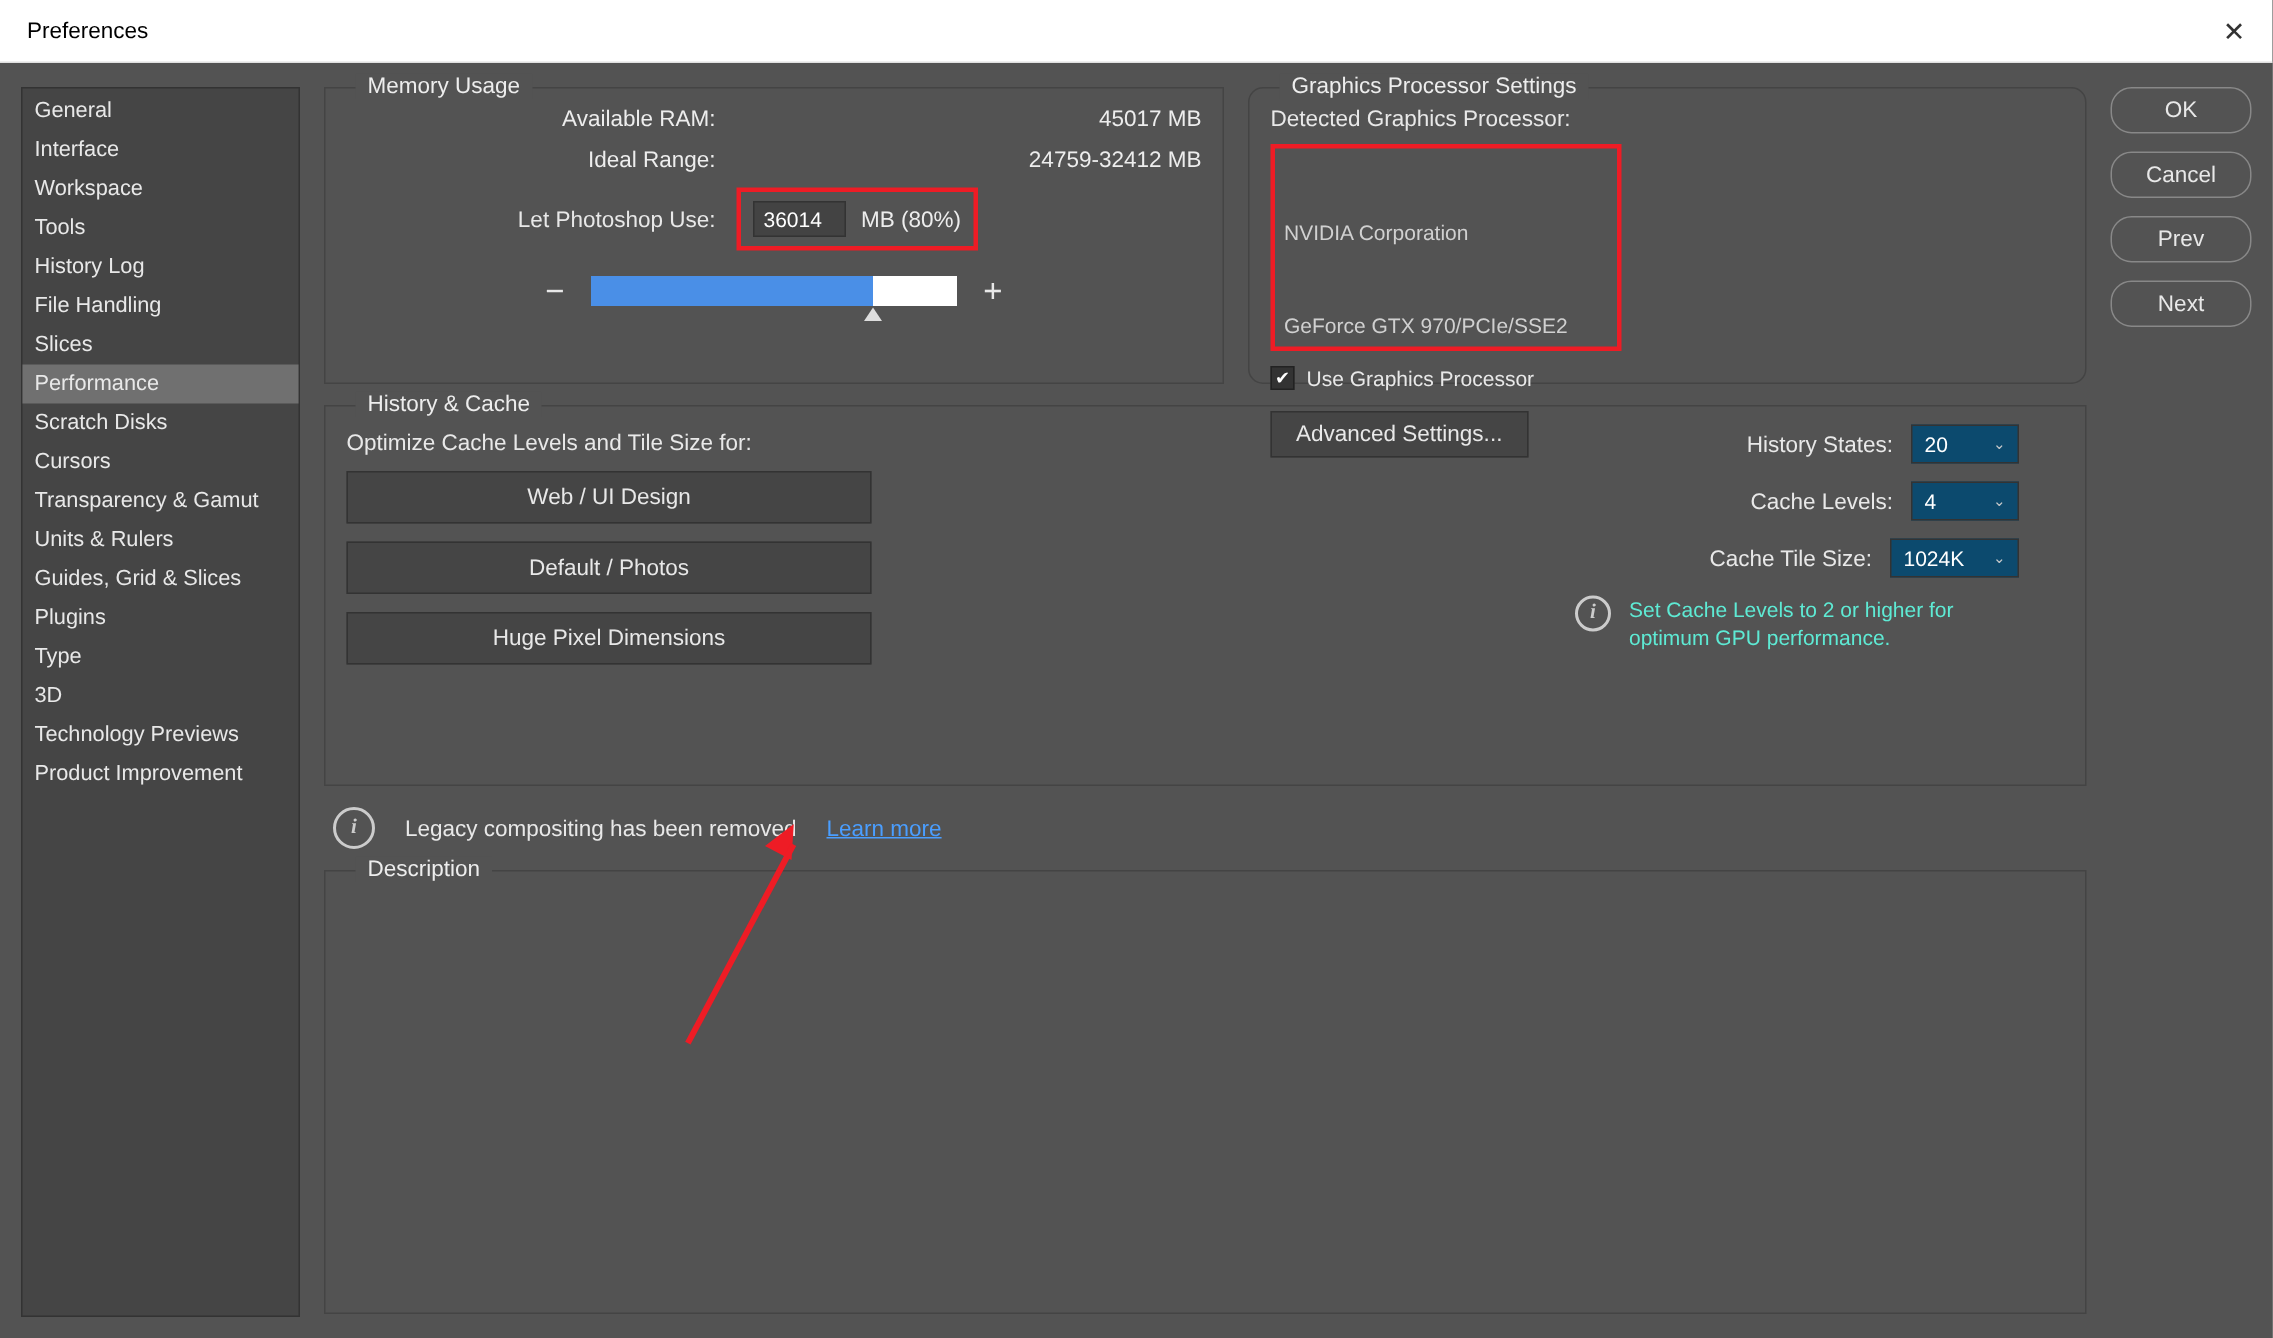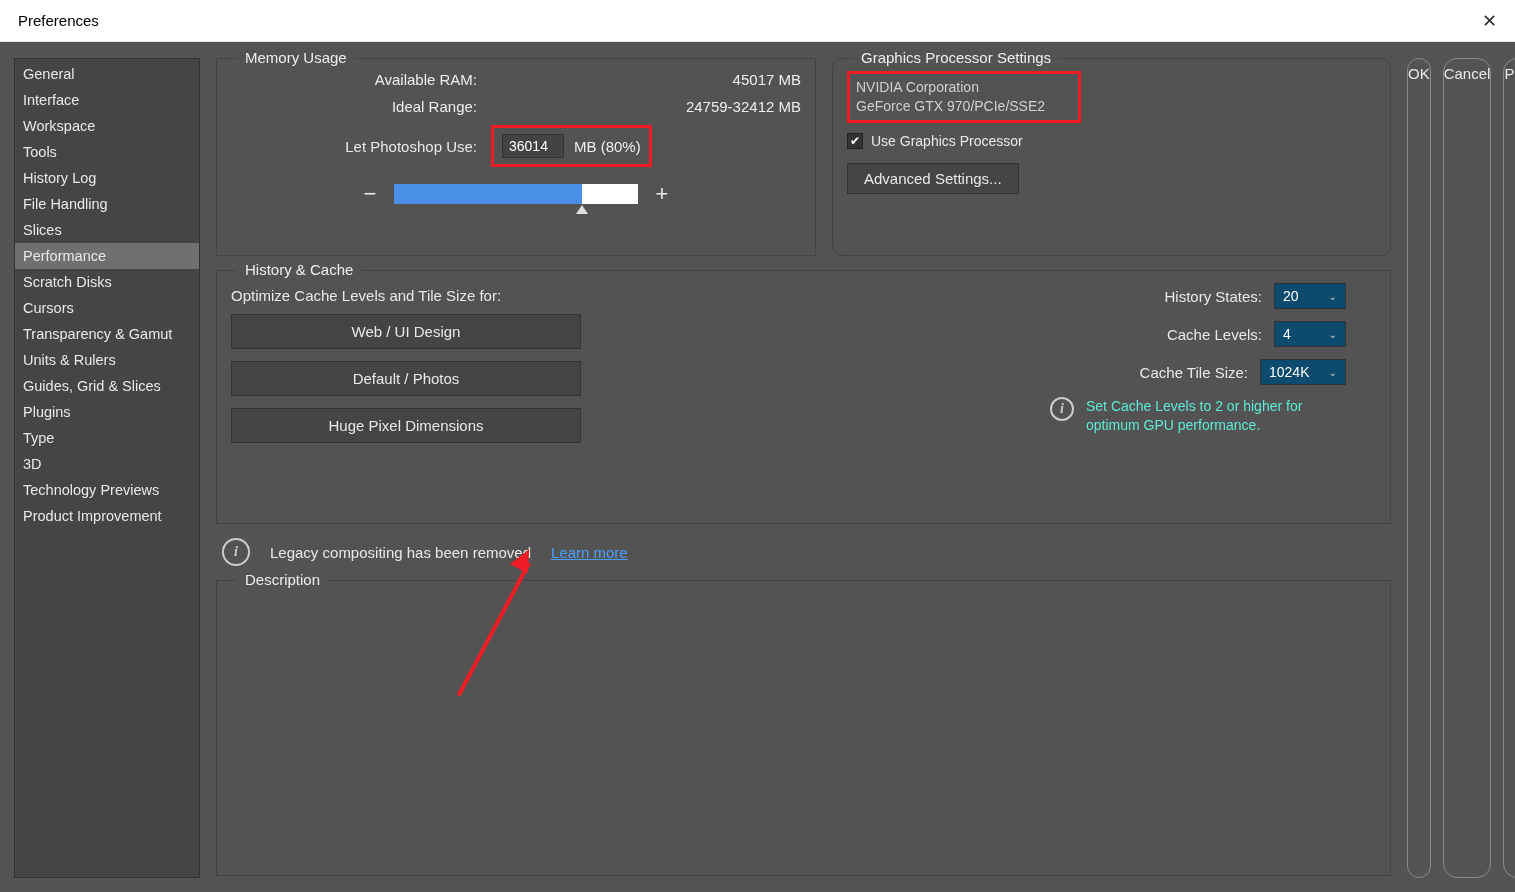--- a/index.html
+++ b/index.html
@@ -28,40 +28,40 @@
 .red-border { border: 3px solid #ee1c25; padding: 6px 8px; display: flex; align-items: center; gap: 10px; }
 .num-input { background: #434343; color: #fff; border: 1px solid #333; width: 62px; height: 24px; padding: 2px 6px; font-size: 14px; }
 .mb-pct { font-size: 15px; color: #ededed; }
 .slider-row { display: flex; align-items: center; justify-content: center; gap: 14px; }
 .slider-btn { color: #e8e8e8; font-size: 22px; font-weight: 400; cursor: pointer; width: 20px; text-align: center; }
 .slider-track { width: 244px; height: 20px; background: #fff; position: relative; }
 .slider-fill { position: absolute; left: 0; top: 0; bottom: 0; width: 77%; background: #4a8fe7; }
 .slider-thumb { position: absolute; bottom: -10px; left: 77%; transform: translateX(-50%); width: 0; height: 0; border-left: 6px solid transparent; border-right: 6px solid transparent; border-bottom: 9px solid #ddd; }
 .gpu-detected-label { font-size: 15px; margin-bottom: 8px; }
 .red-gpu-box { border: 3px solid #ee1c25; padding: 4px 6px; margin-bottom: 10px; width: 234px; }
-.gpu-line { font-size: 14px; color: #d0d0d0; line-height: 1.35; }
+.gpu-line { font-size: 14px; color: #d0d0d0; line-height: 1.35; margin-top: 43px; }
 .chk-row { display: flex; align-items: center; gap: 8px; margin-bottom: 14px; }
 .chk { width: 16px; height: 16px; background: #333; border: 1px solid #222; display: flex; align-items: center; justify-content: center; color: #fff; font-size: 12px; cursor: pointer; }
 .adv-btn { background: #454545; border: 1px solid #333; color: #e8e8e8; padding: 6px 16px; cursor: pointer; font-size: 15px; }
 .hist-inner { display: flex; gap: 40px; }
 .hist-left { width: 350px; }
 .hist-right { flex: 1; padding-right: 30px; }
 .optimize-label { font-size: 15px; margin-bottom: 10px; margin-top: 4px; }
 .preset-btn { display: block; width: 100%; background: #454545; border: 1px solid #333; color: #e8e8e8; padding: 8px 0; margin-bottom: 12px; cursor: pointer; font-size: 15px; text-align: center; }
 .field-row { display: flex; justify-content: flex-end; align-items: center; gap: 12px; margin-bottom: 12px; }
 .field-label { font-size: 15px; }
 .dropdown { background: #0c4a6e; border: 1px solid #333; color: #fff; padding: 4px 8px; display: flex; align-items: center; gap: 10px; cursor: pointer; min-width: 72px; justify-content: space-between; }
 .dd-arrow { font-size: 10px; color: #ccc; }
 .info-row { display: flex; align-items: flex-start; gap: 12px; justify-content: flex-end; margin-top: 8px; }
 .info-icon { width: 24px; height: 24px; border: 2px solid #ccc; border-radius: 50%; display: flex; align-items: center; justify-content: center; font-style: italic; font-weight: bold; color: #ccc; flex-shrink: 0; font-family: Georgia, serif; }
 .info-text { font-size: 14px; color: #5eead4; max-width: 260px; line-height: 1.35; }
 .legacy-row { display: flex; align-items: center; gap: 20px; padding-left: 6px; }
 .legacy-text { font-size: 15px; color: #e8e8e8; }
 .link { color: #4a9eff; text-decoration: underline; cursor: pointer; font-size: 15px; }
-.right-buttons { width: 94px; display: flex; flex-direction: row; gap: 12px; }
+.right-buttons { width: 94px; display: flex; flex-direction: column; gap: 12px; }
 .pill-btn { background: transparent; border: 1px solid #888; border-radius: 14px; color: #e8e8e8; text-align: center; padding: 6px 0; cursor: pointer; font-size: 15px; }
 .arrow-annot { position: absolute; width: 4px; height: 150px; background: #ee1c25; transform: rotate(28deg); transform-origin: top center; pointer-events: none; }
 .arrow-head { position: absolute; width: 0; height: 0; border-left: 10px solid transparent; border-right: 10px solid transparent; border-bottom: 22px solid #ee1c25; pointer-events: none; }
 </style>
 </head>
 <body>
 
 <div class="window">
   <div class="titlebar">
     <span class="titlebar-title">Preferences</span>
@@ -117,20 +117,21 @@
             <div class="slider-track">
               <div class="slider-fill"></div>
               <div class="slider-thumb"></div>
             </div>
             <span class="slider-btn">+</span>
           </div>
         </div>
 
         <div class="fieldset gpu-box">
           <div class="fieldset-title">Graphics Processor Settings</div>
+          <div class="gpu-detected-label">Detected Graphics Processor:</div>
           <div class="red-gpu-box">
             <div class="gpu-line">NVIDIA Corporation</div>
             <div class="gpu-line">GeForce GTX 970/PCIe/SSE2</div>
           </div>
           <div class="chk-row">
             <div class="chk">✔</div>
             <span>Use Graphics Processor</span>
           </div>
           <button class="adv-btn">Advanced Settings...</button>
         </div>

